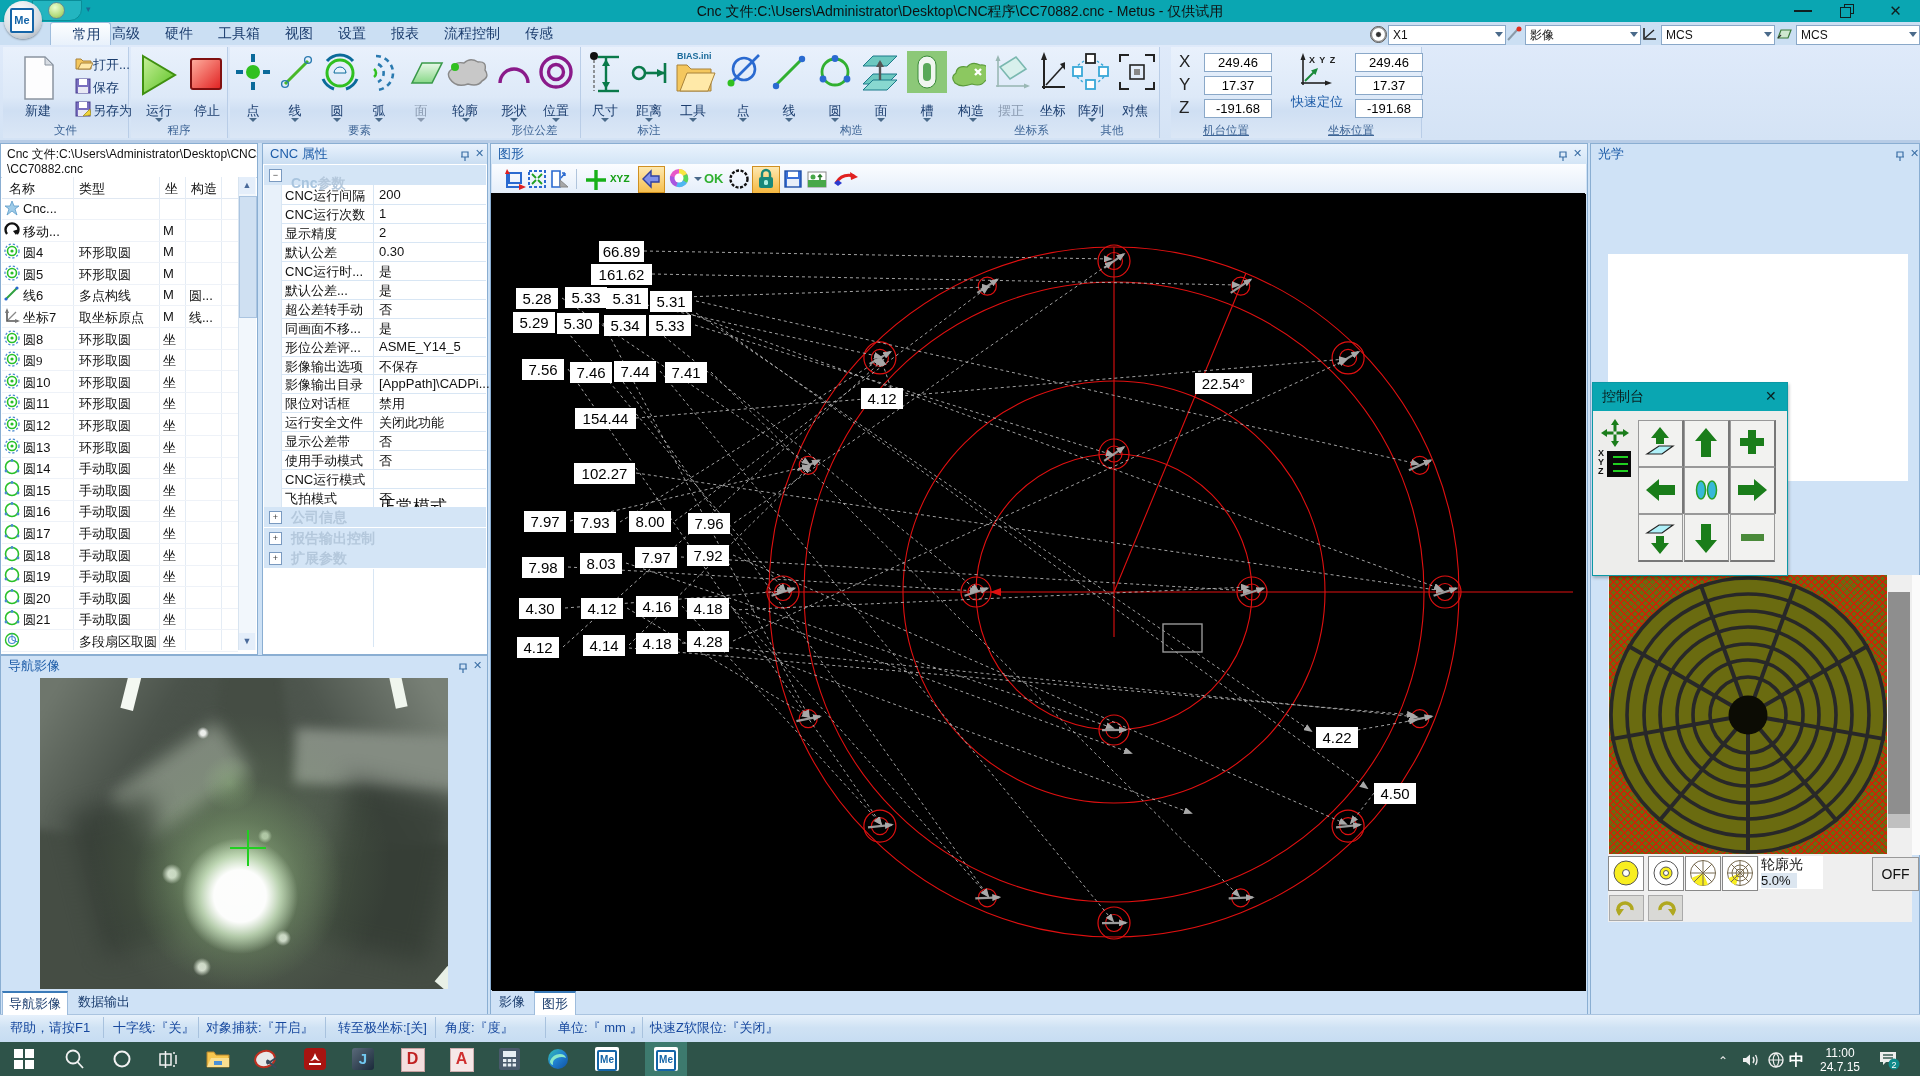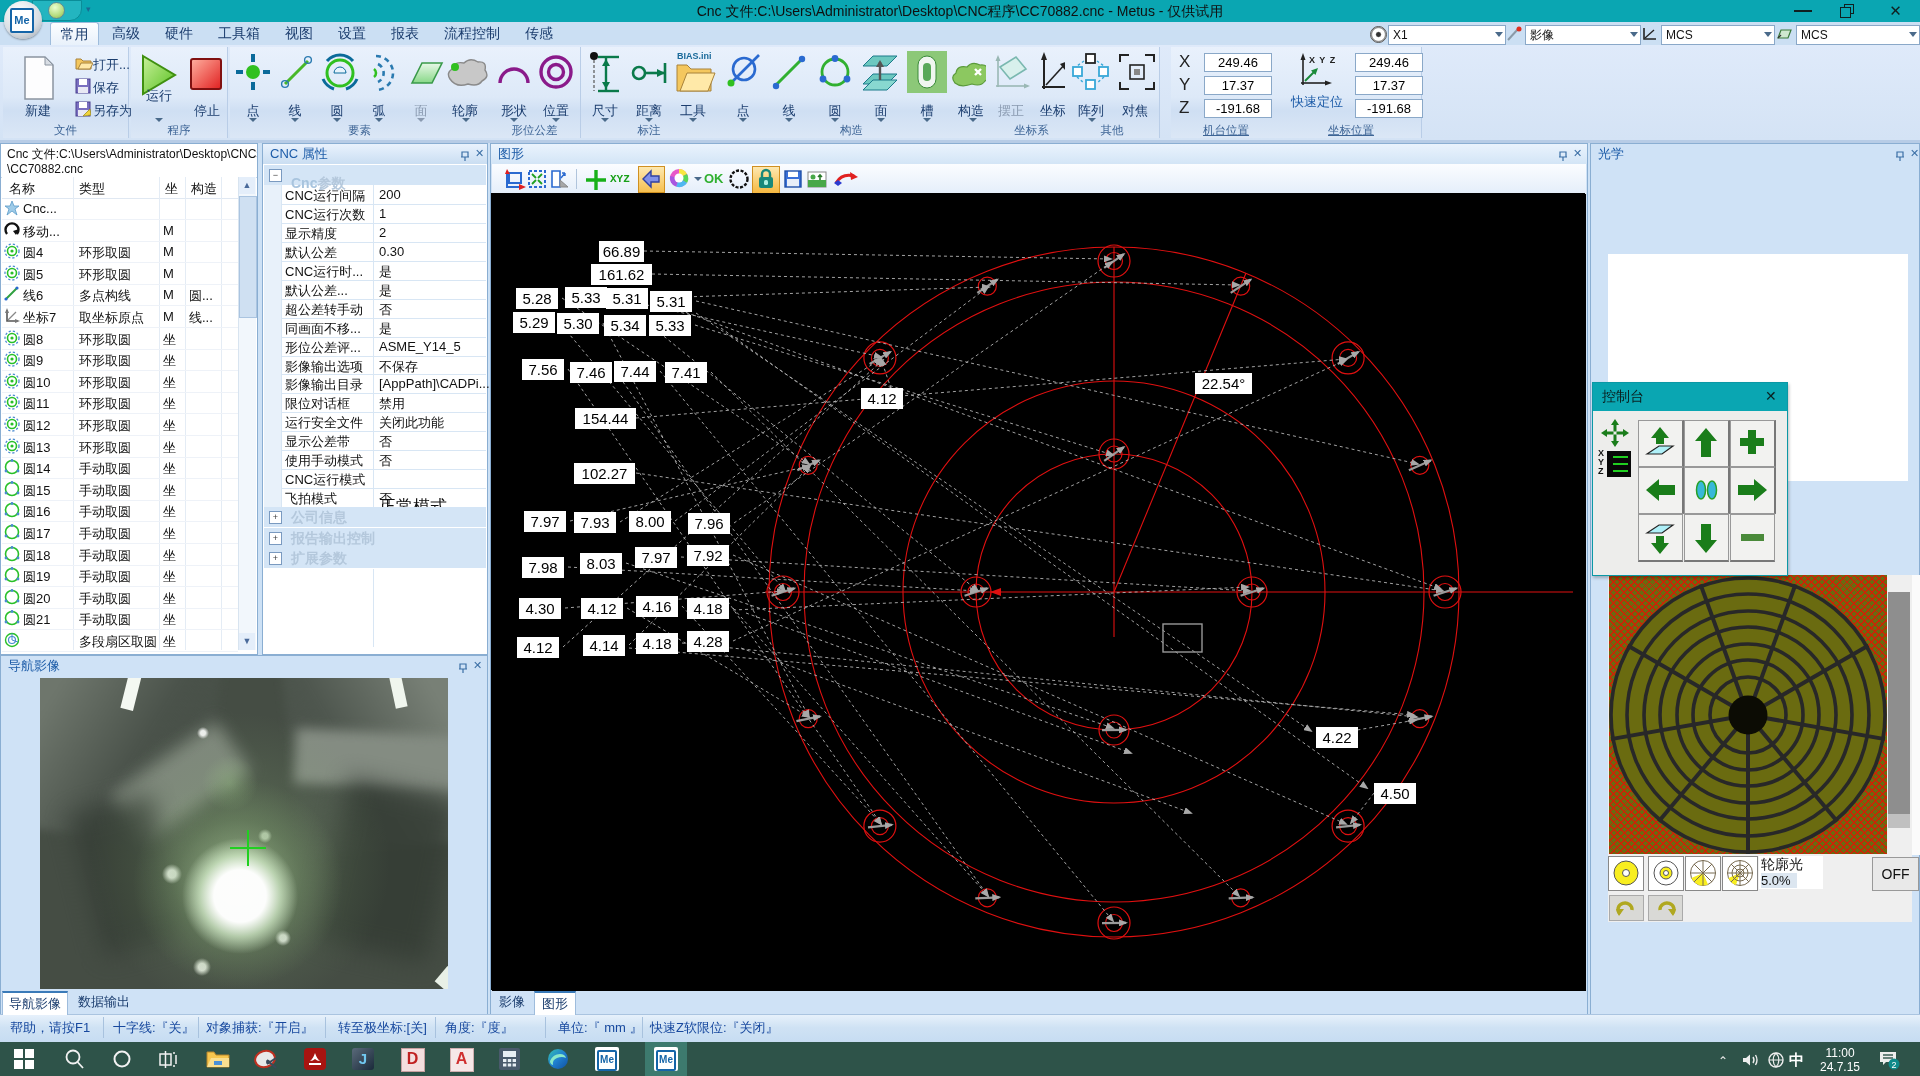--- a/index.html
+++ b/index.html
@@ -11,21 +11,21 @@
 background:radial-gradient(circle at 40% 30%,#ffffff,#d8dde2 60%,#9aa2ac);
 box-shadow:0 1px 2px rgba(0,0,0,.35);z-index:60;}
 #logoin{left:10px;top:8px;width:20px;height:21px;background:#fff;border:2px solid #1565a8;border-radius:2px;
 color:#1565a8;font-weight:bold;font-size:11px;text-align:center;line-height:20px;z-index:61;}
 #qat{left:32px;top:0;width:48px;height:19px;background:#23b5c0;border:1px solid #0b8d98;border-radius:0 0 12px 12px;z-index:55;}
 #qorb{left:48px;top:2px;width:15px;height:15px;border-radius:50%;background:radial-gradient(circle at 40% 30%,#eaffd0,#b6dc7e 60%,#86b04a);border:1px solid #5c8a9a;z-index:56;}
 #qarr{left:86px;top:4px;color:#1a6a93;font-size:9px;z-index:56;}
 #tabrow{left:0;top:22px;width:1920px;height:23px;background:#cbdff3;border-bottom:1px solid #9ebcdc;}
 .tab{top:22px;height:22px;line-height:23px;font-size:14px;color:#1b3d6e;text-align:center;}
 .tabsel{background:linear-gradient(#fdfeff,#e8f1fb);border:1px solid #9ebcdc;border-bottom:none;
-border-radius:3px 3px 0 0;color:#1b3d6e;z-index:5;}
+border-radius:3px 3px 0 0;color:#1b3d6e;z-index:5;padding-left:12px;}
 .combo{top:25px;height:18px;background:#fff;border:1px solid #8aa8c8;font-size:12px;color:#111;
 line-height:18px;padding-left:4px;}
 .combo .ar{position:absolute;right:2px;top:6px;width:0;height:0;border-left:4px solid transparent;
 border-right:4px solid transparent;border-top:5px solid #4a6a8a;}
 #ribbon{left:0;top:45px;width:1920px;height:95px;background:linear-gradient(#dfeafa,#d4e3f5);border-bottom:3px solid #b7cce6;}
 .group{top:47px;height:91px;background:linear-gradient(#e9f1fc 0%,#dde9f8 55%,#cfdff3 70%,#dbe7f6 100%);
 border-right:1px solid #b9cde7;}
 .glabel{position:absolute;left:0;bottom:0px;width:100%;text-align:center;font-size:11.5px;color:#3e6596;}
 .btext{position:absolute;white-space:nowrap;text-align:center;font-size:13px;color:#1b3d6e;}
 .dar{position:absolute;width:0;height:0;border-left:4px solid transparent;border-right:4px solid transparent;border-top:4px solid #4a6a8a;}
@@ -115,21 +115,21 @@
 <div class="abs group" style="left:131px;width:96px;">
  <svg class="abs" style="left:8px;top:6px;" width="40" height="44">
       <path d="M4 3 L36 22 L4 41 Z" fill="url(#ggr)" stroke="#3f9010" stroke-width="2"></path>
       <defs>
         <linearGradient id="ggr" x1="0" y1="0" x2="1" y2="1">
           <stop offset="0" stop-color="#c8f09a"></stop>
           <stop offset="1" stop-color="#58c020"></stop>
         </linearGradient>
       </defs>
     </svg>
- <div class="btext" style="left:0px;top:40px;width:56px;">运行</div>
+ <div class="btext" style="left:0px;top:55px;width:56px;">运行</div>
     <div class="dar" style="left:24px;top:71px;"></div>
  <svg class="abs" style="left:58px;top:10px;" width="34" height="34">
       <rect x="2" y="2" width="30" height="30" rx="2" fill="url(#grd)" stroke="#801010" stroke-width="2"></rect>
       <defs>
         <linearGradient id="grd" x1="0" y1="0" x2="1" y2="1">
           <stop offset="0" stop-color="#ffb0a0"></stop>
           <stop offset="1" stop-color="#e02020"></stop>
         </linearGradient>
       </defs>
     </svg>
@@ -424,21 +424,21 @@
       </svg></div>
 <div class="abs" style="left:22px;top:186.59999999999997px;font-size:13px;color:#111;">圆8</div>
 <div class="abs" style="left:78px;top:186.59999999999997px;font-size:13px;color:#111;">环形取圆</div>
 <div class="abs" style="left:162px;top:186.59999999999997px;font-size:13px;color:#111;">坐</div>
 <div class="abs" style="left:1px;top:204.59999999999997px;width:236px;height:1px;background:#eef2f8;"></div>
 <div class="abs" style="left:3px;top:207.19999999999996px;width:16px;height:16px;"><svg width="16" height="16">
         <circle cx="8" cy="8" r="7" fill="none" stroke="#4a8ad0" stroke-width="1.3" stroke-dasharray="2.2 2"></circle>
         <circle cx="8" cy="8" r="4.5" fill="none" stroke="#28c028" stroke-width="1.6"></circle>
         <circle cx="8" cy="8" r="1.6" fill="#28c028"></circle>
       </svg></div>
-<div class="abs" style="left:22px;top:208.19999999999996px;font-size:13px;color:#111;">圆9</div>
+<div class="abs" style="left:22px;top:208.19999999999996px;font-size:13px;color:#111;font-family:Liberation Serif, serif;">圆9</div>
 <div class="abs" style="left:78px;top:208.19999999999996px;font-size:13px;color:#111;">环形取圆</div>
 <div class="abs" style="left:162px;top:208.19999999999996px;font-size:13px;color:#111;">坐</div>
 <div class="abs" style="left:1px;top:226.19999999999996px;width:236px;height:1px;background:#eef2f8;"></div>
 <div class="abs" style="left:3px;top:228.79999999999995px;width:16px;height:16px;"><svg width="16" height="16">
         <circle cx="8" cy="8" r="7" fill="none" stroke="#4a8ad0" stroke-width="1.3" stroke-dasharray="2.2 2"></circle>
         <circle cx="8" cy="8" r="4.5" fill="none" stroke="#28c028" stroke-width="1.6"></circle>
         <circle cx="8" cy="8" r="1.6" fill="#28c028"></circle>
       </svg></div>
 <div class="abs" style="left:22px;top:229.79999999999995px;font-size:13px;color:#111;">圆10</div>
 <div class="abs" style="left:78px;top:229.79999999999995px;font-size:13px;color:#111;">环形取圆</div>

